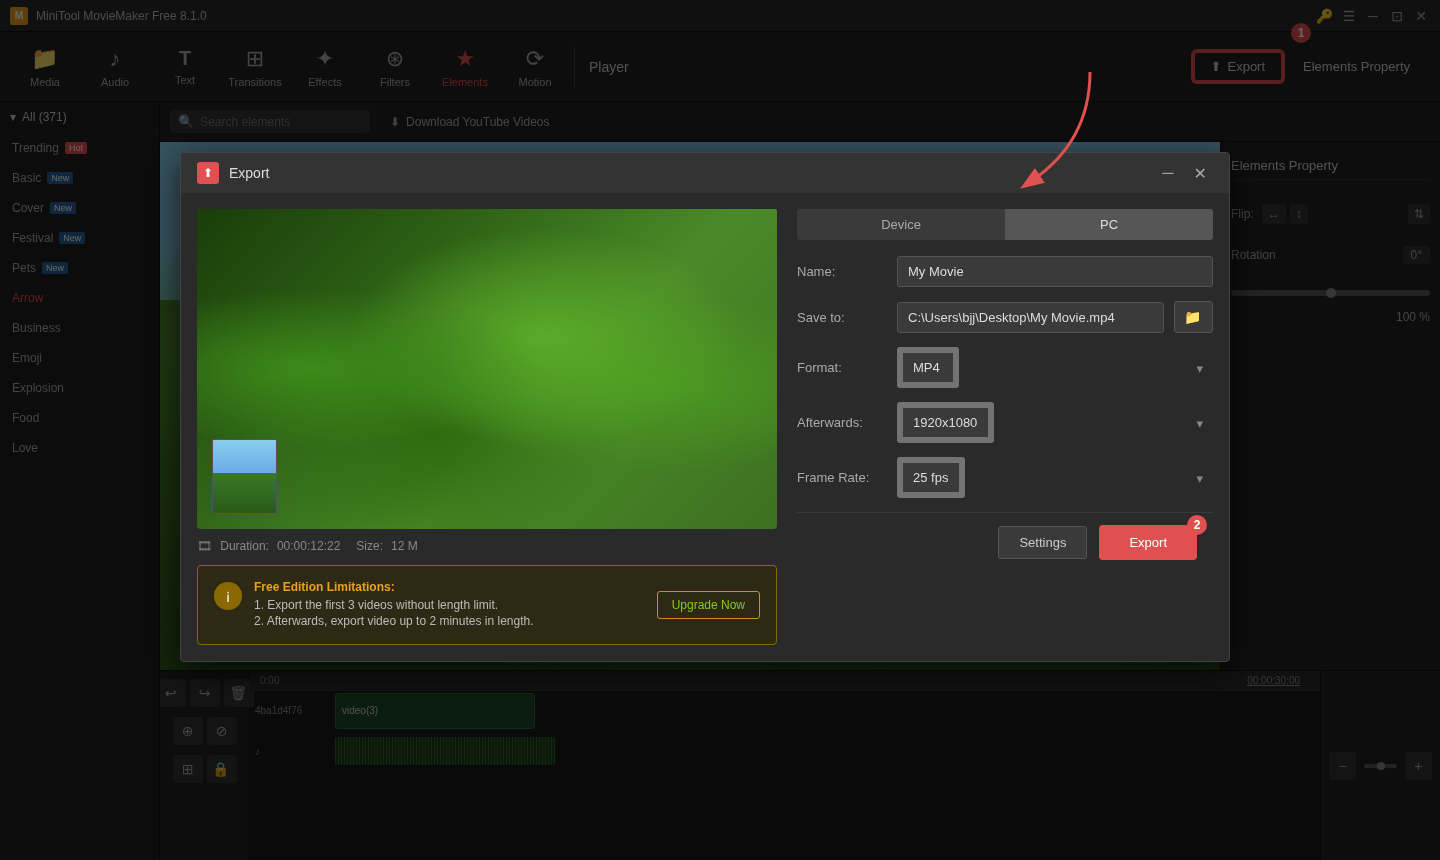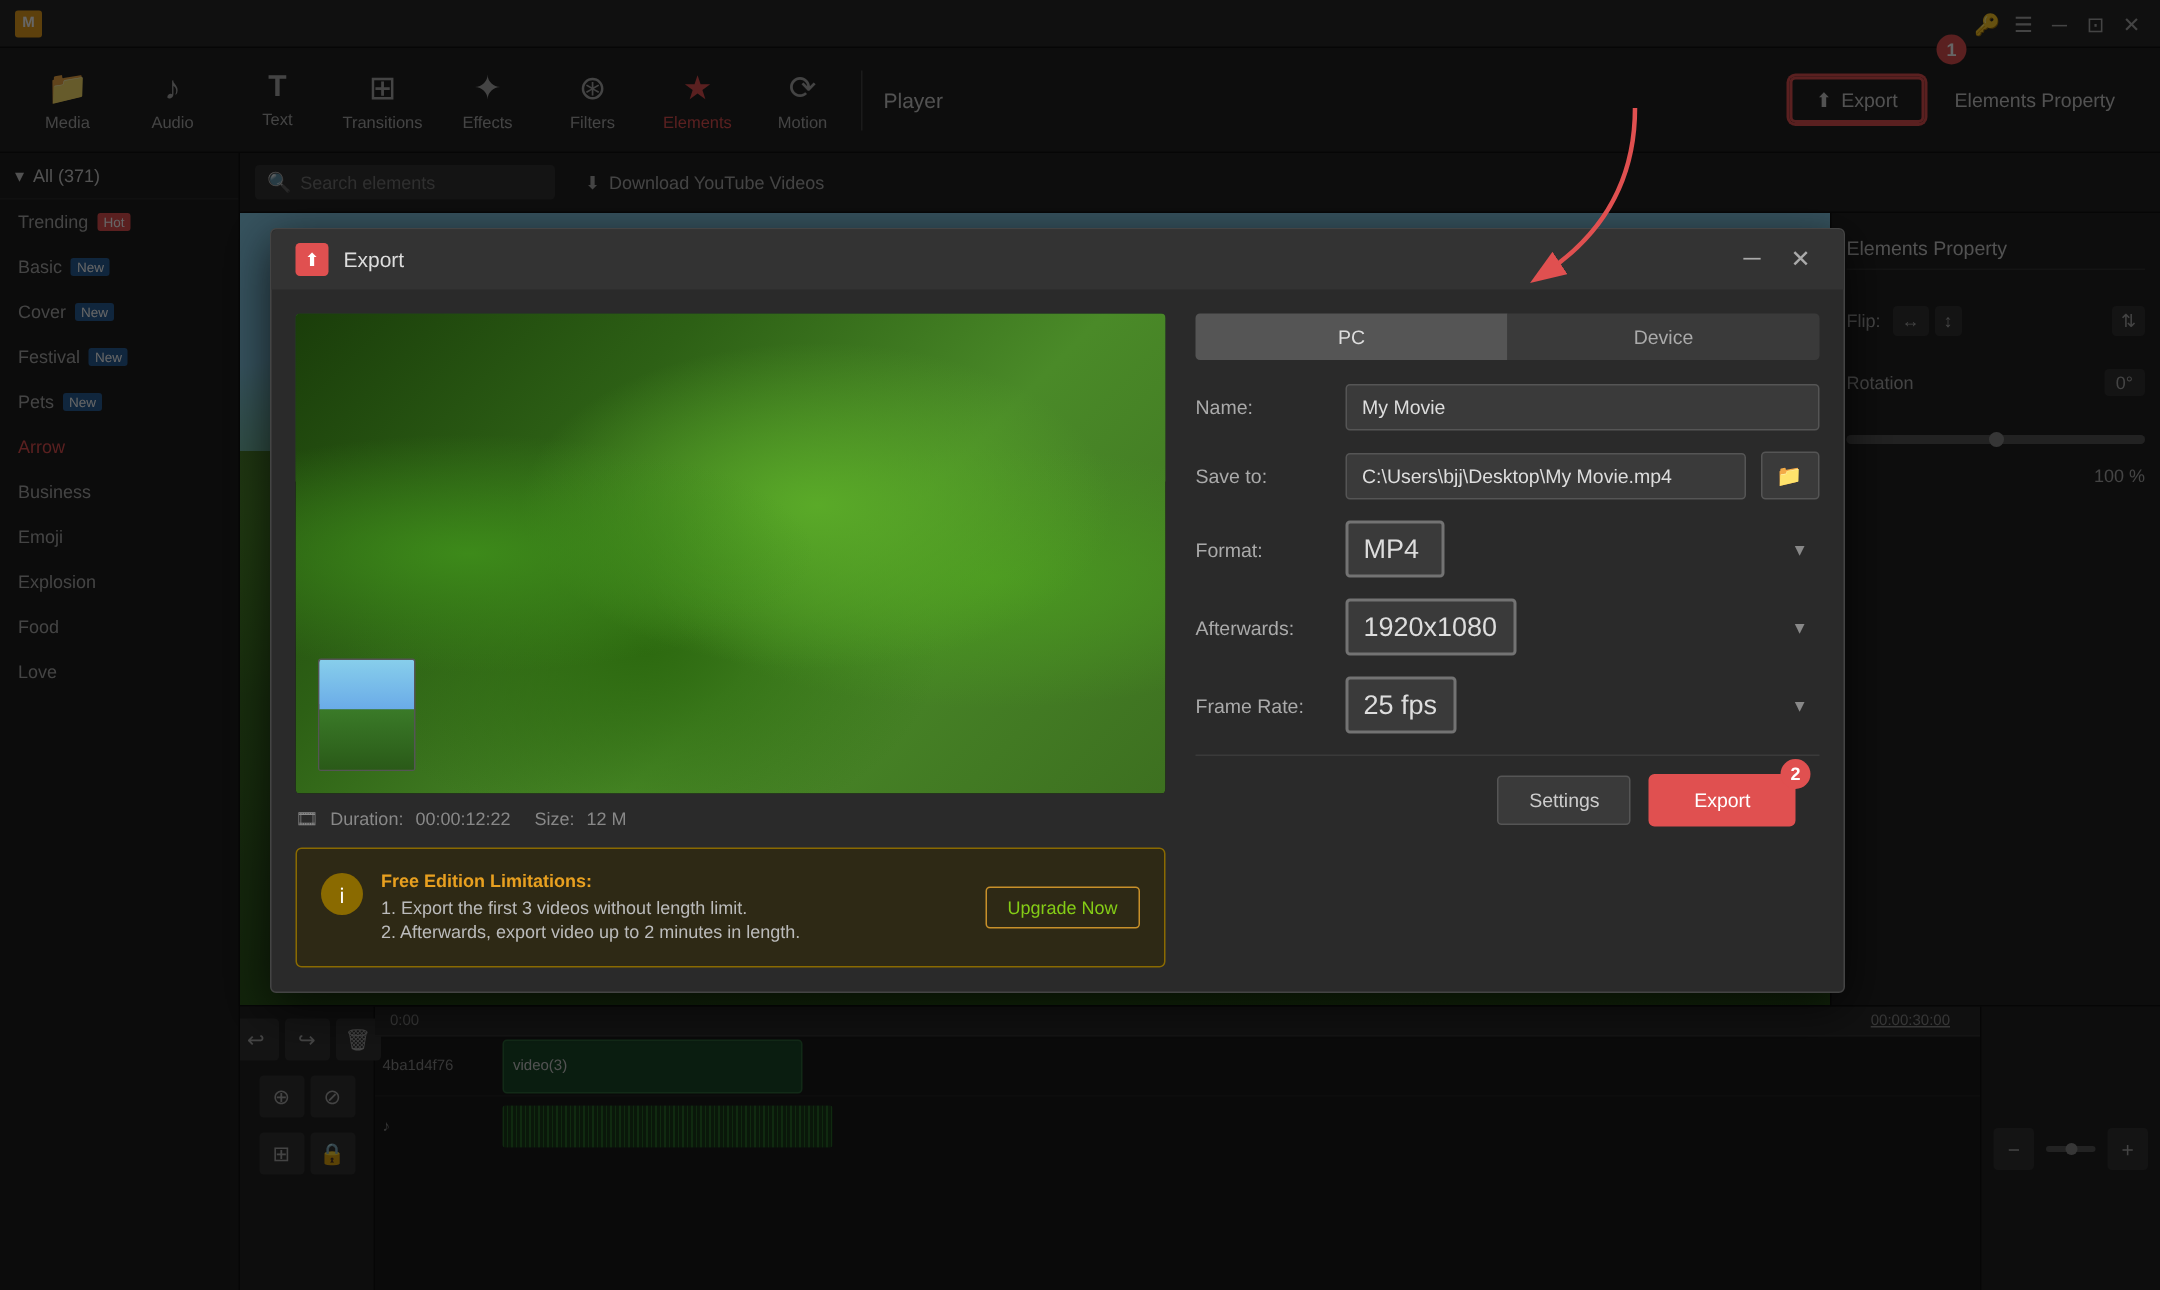--- a/index.html
+++ b/index.html
@@ -422,25 +422,25 @@
       border: 1px solid #555;
       border-radius: 3px;
       color: #ddd;
       padding: 7px 10px;
       font-size: 13px;
       outline: none;
     }
     .field-select {
       flex: 1;
       background: #3a3a3a;
-      border: 2px solid #737373;
+      border: 6px solid #737373;
       border-radius: 3px;
       color: #ddd;
       padding: 7px 10px;
-      font-size: 18px;
+      font-size: 13px;
       outline: none;
       appearance: none;
       cursor: pointer;
     }
     .select-wrap {
       flex: 1;
       position: relative;
     }
     .select-wrap::after {
       content: '▾';
@@ -493,20 +493,21 @@
     
     ::-webkit-scrollbar { width: 4px; }
     ::-webkit-scrollbar-track { background: #1a1a1a; }
     ::-webkit-scrollbar-thumb { background: #444; border-radius: 2px; }
   </style>
 </head>
 <body>
 
 <div class="titlebar">
   <div class="titlebar-logo">M</div>
+  <span class="titlebar-title">MiniTool MovieMaker Free 8.1.0</span>
   <div class="titlebar-controls">
     <div class="titlebar-btn">🔑</div>
 
     <div class="titlebar-btn">☰</div>
     <div class="titlebar-btn">─</div>
     <div class="titlebar-btn">⊡</div>
     <div class="titlebar-btn close">✕</div>
   </div>
 </div>
 
@@ -765,22 +766,22 @@
             <div class="warning-line">1. Export the first 3 videos without length limit.</div>
             <div class="warning-line">2. Afterwards, export video up to 2 minutes in length.</div>
           </div>
           <button class="upgrade-btn">Upgrade Now</button>
         </div>
       </div>
 
       <div class="modal-settings">
 
         <div class="tab-row">
+          <button class="tab-btn">Device</button>
           <button class="tab-btn active">PC</button>
-          <button class="tab-btn">Device</button>
         </div>
 
         <div class="field-row">
           <span class="field-label">Name:</span>
           <input class="field-input" type="text" value="My Movie" style="">
         </div>
 
         <div class="field-row">
           <span class="field-label">Save to:</span>
           <input class="field-input" type="text" value="C:\Users\bjj\Desktop\My Movie.mp4" style="">

